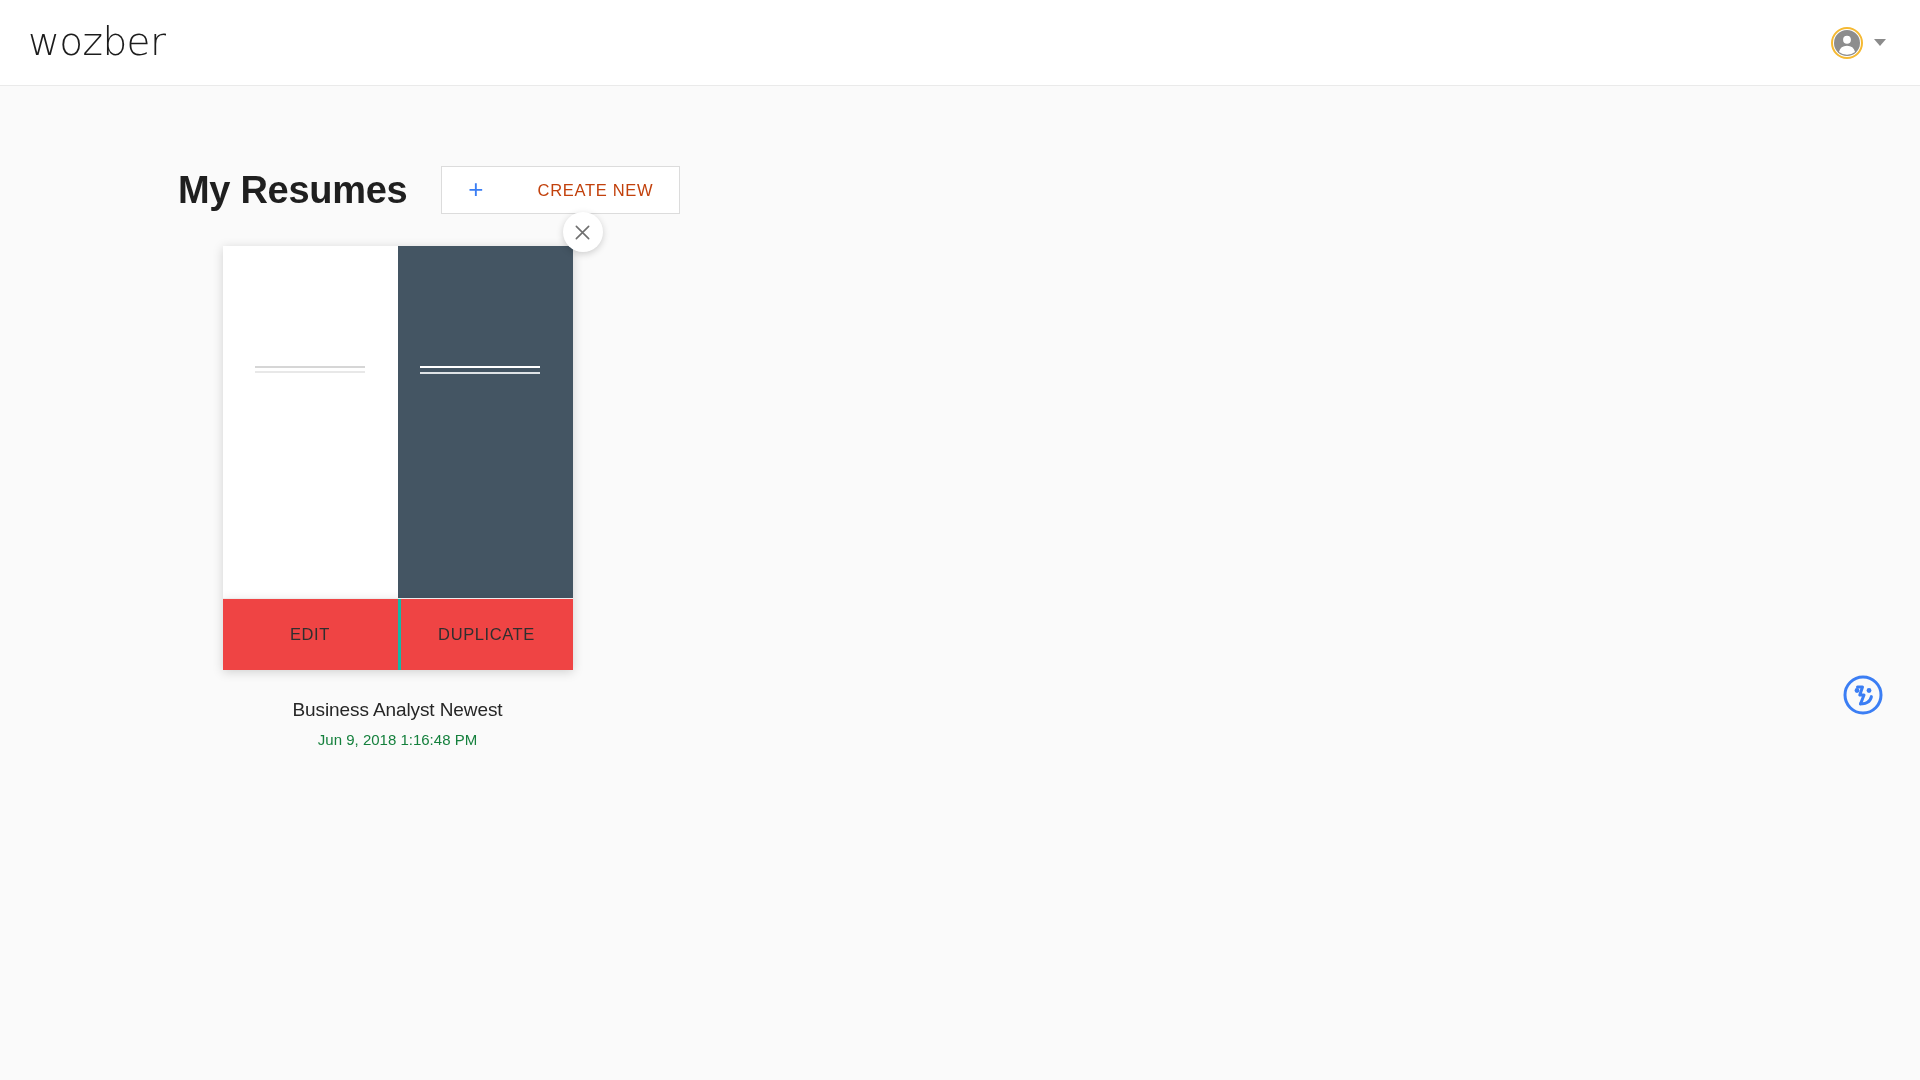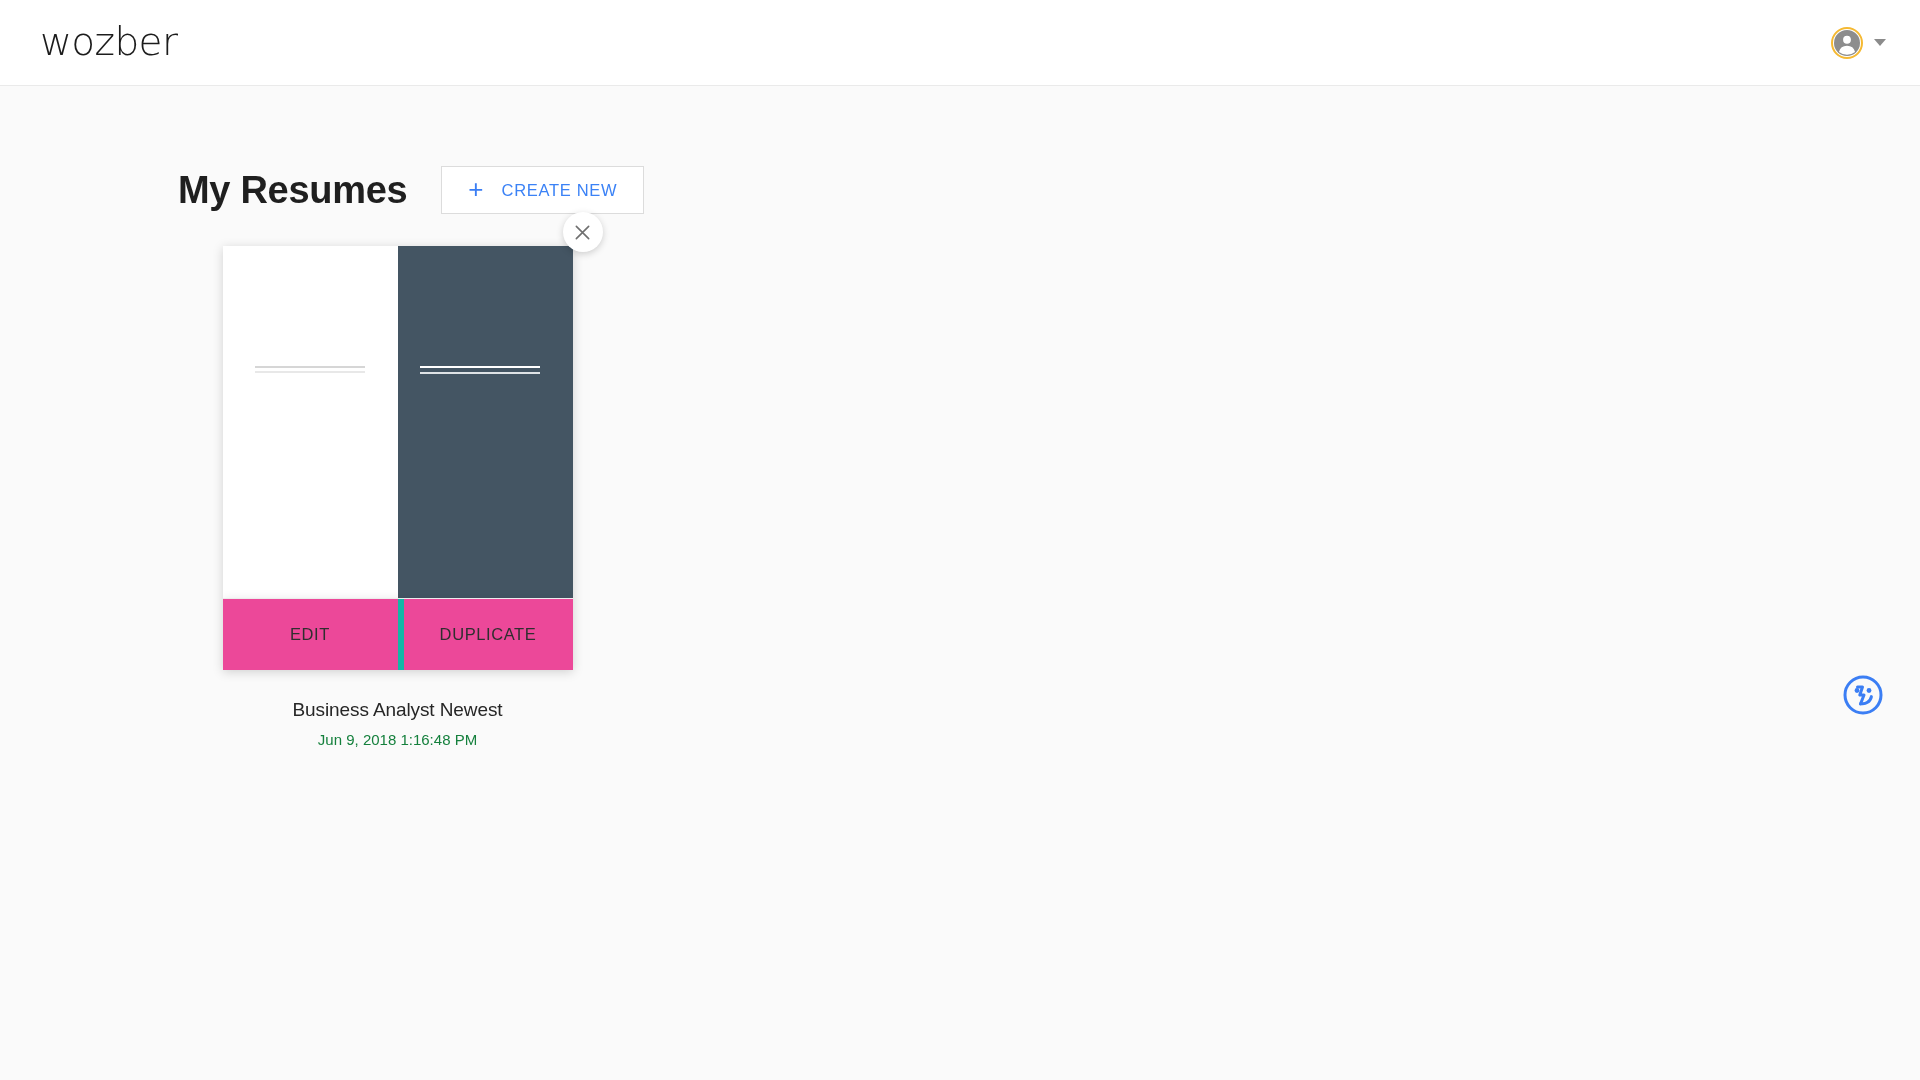--- a/index.html
+++ b/index.html
@@ -18,21 +18,21 @@
   }
 
   
   .header {
     position: relative;
     height: 86px;
     background: #ffffff;
     border-bottom: 1px solid #eaeaea;
     display: flex;
     align-items: center;
-    padding: 0 28px 0 40px;
+    padding: 0 28px 0 28px;
   }
 
   .logo {
     font-family: "DejaVu Sans", sans-serif;
     font-size: 39px;
     font-weight: 300;
     letter-spacing: -0.6px;
     color: #1c1c1c;
     line-height: 1;
     margin-top: -2px;
@@ -104,21 +104,22 @@
   .plus-icon {
     color: #3b7ef4;
     font-size: 26px;
     font-weight: 400;
     line-height: 1;
     margin-top: -2px;
   }
   .create-new-label {
     font-size: 16.5px;
     letter-spacing: 0.7px;
-    color: #3b82f6;
+    color: #c2410c;
+    margin-left: 36px;
   }
 
   
   .card-grid {
     display: flex;
     align-items: flex-start;
     gap: 0;
     padding: 32px 0 0 165px;
   }
 
@@ -169,24 +170,24 @@
   }
   .action-btn {
     flex: 1 1 50%;
     display: flex;
     align-items: center;
     justify-content: center;
     font-size: 16.5px;
     letter-spacing: 0.6px;
     color: #2f2f2f;
     cursor: pointer;
-    background: #ec4899;
+    background: #ef4444;
     font-family: "Liberation Sans", sans-serif;
   }
-  .action-btn + .action-btn { border-left: 6px solid #14b8a6; }
+  .action-btn + .action-btn { border-left: 3px solid #14b8a6; }
 
   
   .close-btn {
     position: absolute;
     top: -34px;
     right: -30px;
     width: 40px;
     height: 40px;
     border-radius: 50%;
     background: #ffffff;

